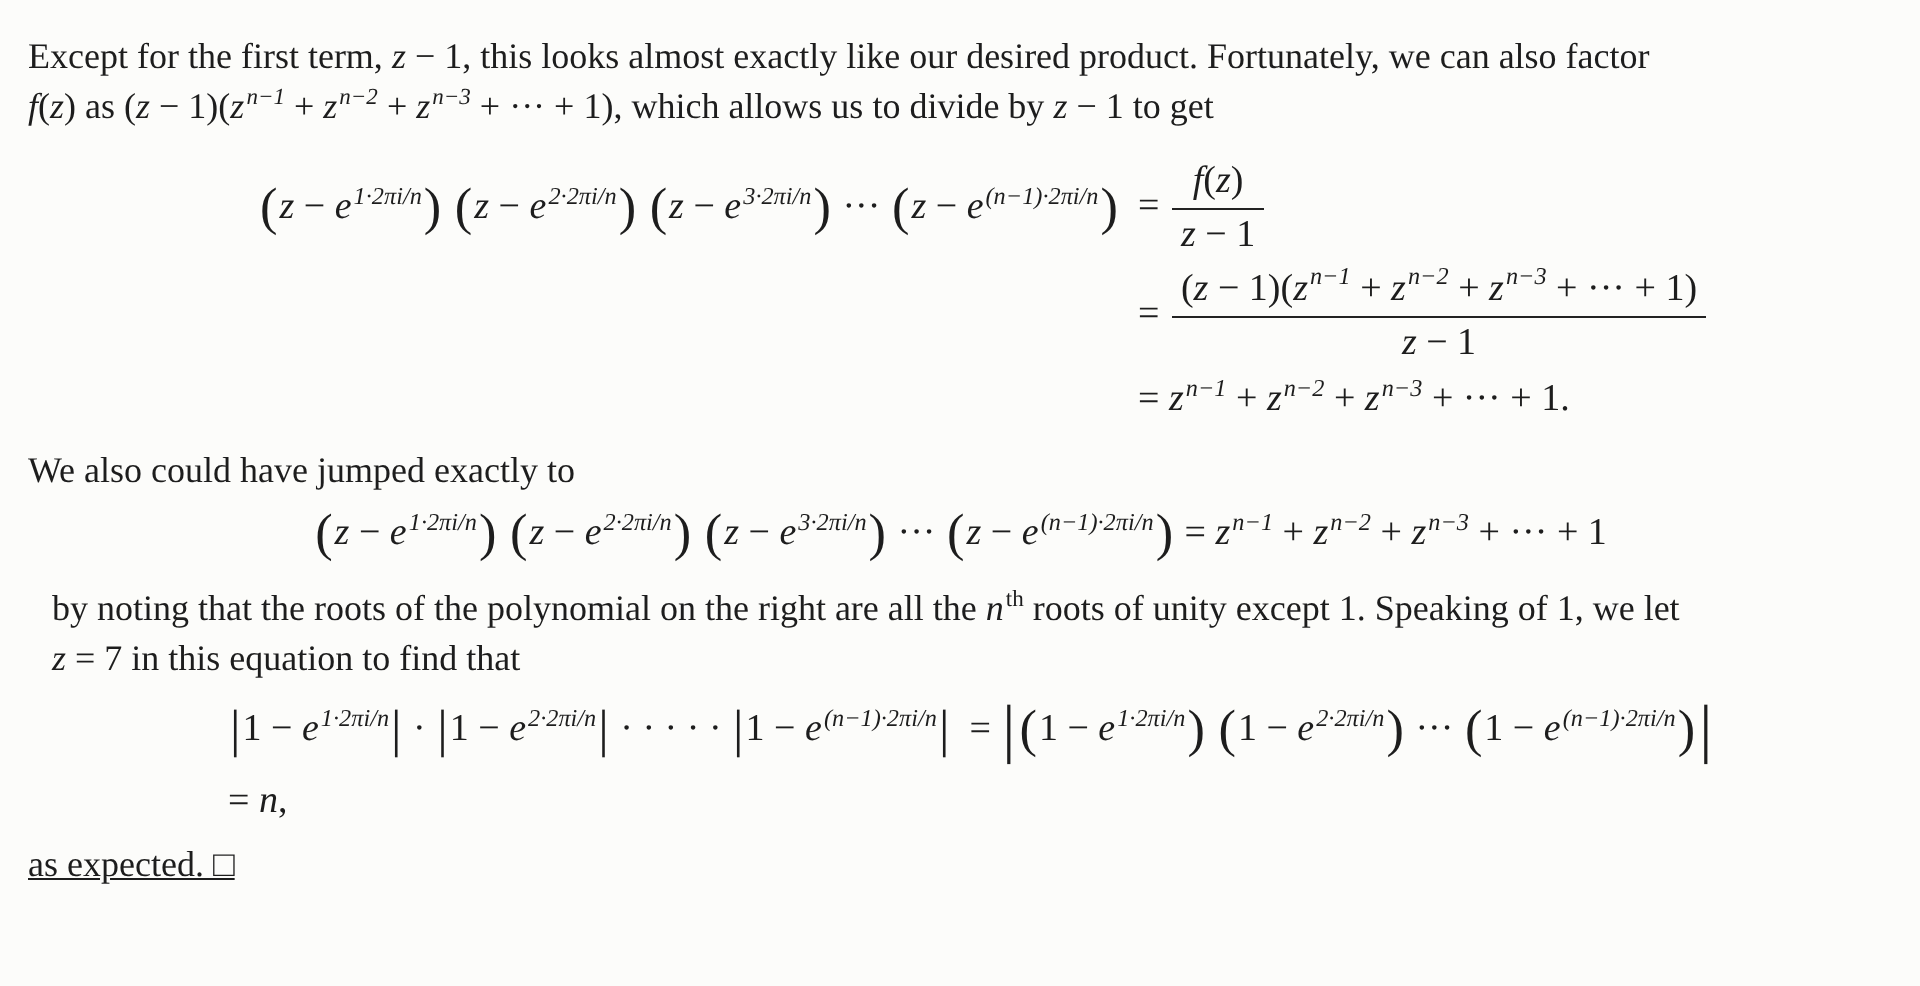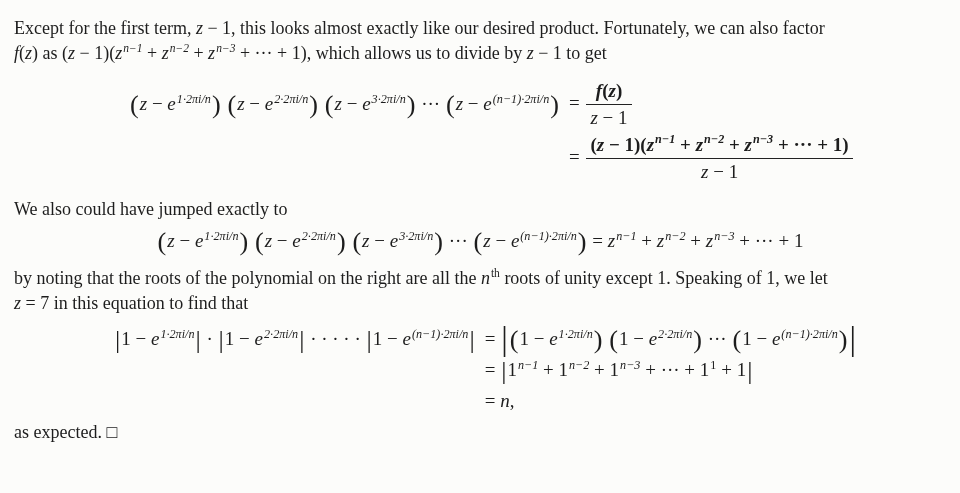--- a/index.html
+++ b/index.html
@@ -14,59 +14,59 @@
   .para{margin:0;line-height:25px;white-space:nowrap;}
   
   .mt{font-style:normal;}
   .mi{font-style:italic;}
   sup{font-size:64%;line-height:0;vertical-align:0.6em;margin-left:1px;}
   sup.ms{font-style:italic;}
   sup.mr{font-style:normal;}
   .big{font-size:138%;line-height:0;vertical-align:-0.1em;padding:0 1px;}
   .Big{font-size:172%;line-height:0;vertical-align:-0.14em;padding:0 1px;}
   .frac{display:inline-block;vertical-align:middle;text-align:center;margin:0 2px;}
-  .frac .fn{display:block;line-height:1.15;padding:0 4px 2px;font-weight:bold;}
+  .frac .fn{display:block;line-height:1.15;padding:0 4px 2px;}
   .frac .fd{display:block;line-height:1.15;border-top:1.4px solid #222;padding:2px 4px 0;}
   
   .eq{
     display:grid;grid-template-columns:max-content max-content;
     column-gap:9px;row-gap:5px;align-items:center;
     font-size:19px;line-height:26px;
   }
   #eq1{margin:14px 0 0 115px;}
   #eq3{margin:10px 0 0 100px;}
   .eqcenter{text-align:center;font-size:19px;line-height:26px;margin-top:6px;}
   #p2{margin-top:10px;}
-  #p3{margin-top:12px;}
-  #p4{margin-top:6px;}
+  #p3{margin-top:12px;margin-left:12px;}
+  #p4{margin-top:6px;text-decoration:underline;}
   .lhs,.rhs{white-space:nowrap;}
 </style>
 </head>
 <body style="background: rgb(252, 252, 250); color: rgb(29, 29, 29);">
 
 <p class="para" id="p1"><span class="mt">Except for the first term, </span><span class="mi">z</span><span class="mt"> − 1, this looks almost exactly like our desired product.  Fortunately, we can also factor</span><br><span class="mi">f</span><span class="mt">(</span><span class="mi">z</span><span class="mt">) as (</span><span class="mi">z</span><span class="mt"> − 1)(</span><span class="mi">z</span><sup class="ms">n−1</sup><span class="mt"> + </span><span class="mi">z</span><sup class="ms">n−2</sup><span class="mt"> + </span><span class="mi">z</span><sup class="ms">n−3</sup><span class="mt"> + ··· + 1), which allows us to divide by </span><span class="mi">z</span><span class="mt"> − 1 to get</span></p>
 
 <div class="eq" id="eq1">
   <div class="lhs"><span class="big">(</span><span class="mi">z</span><span class="mt"> − </span><span class="mi">e</span><sup class="ms">1·2πi/n</sup><span class="big">)</span><span class="mt"> </span><span class="big">(</span><span class="mi">z</span><span class="mt"> − </span><span class="mi">e</span><sup class="ms">2·2πi/n</sup><span class="big">)</span><span class="mt"> </span><span class="big">(</span><span class="mi">z</span><span class="mt"> − </span><span class="mi">e</span><sup class="ms">3·2πi/n</sup><span class="big">)</span><span class="mt"> ··· </span><span class="big">(</span><span class="mi">z</span><span class="mt"> − </span><span class="mi">e</span><sup class="ms">(n−1)·2πi/n</sup><span class="big">)</span></div>
   <div class="rhs"><span class="mt">= </span><span class="frac"><span class="fn"><span class="mi">f</span><span class="mt">(</span><span class="mi">z</span><span class="mt">)</span></span><span class="fd"><span class="mi">z</span><span class="mt"> − 1</span></span></span></div>
   <div class="lhs"></div>
   <div class="rhs"><span class="mt">= </span><span class="frac"><span class="fn"><span class="mt">(</span><span class="mi">z</span><span class="mt"> − 1)(</span><span class="mi">z</span><sup class="ms">n−1</sup><span class="mt"> + </span><span class="mi">z</span><sup class="ms">n−2</sup><span class="mt"> + </span><span class="mi">z</span><sup class="ms">n−3</sup><span class="mt"> + ··· + 1)</span></span><span class="fd"><span class="mi">z</span><span class="mt"> − 1</span></span></span></div>
   <div class="lhs"></div>
+  <div class="rhs"><span class="mt">= </span><span class="mi">z</span><sup class="ms">n−1</sup><span class="mt"> + </span><span class="mi">z</span><sup class="ms">n−2</sup><span class="mt"> + </span><span class="mi">z</span><sup class="ms">n−3</sup><span class="mt"> + ··· + 1.</span></div>
 </div>
 
 <p class="para" id="p2"><span class="mt">We also could have jumped exactly to</span></p>
 
 <div class="eqcenter">
   <span><span class="big">(</span><span class="mi">z</span><span class="mt"> − </span><span class="mi">e</span><sup class="ms">1·2πi/n</sup><span class="big">)</span><span class="mt"> </span><span class="big">(</span><span class="mi">z</span><span class="mt"> − </span><span class="mi">e</span><sup class="ms">2·2πi/n</sup><span class="big">)</span><span class="mt"> </span><span class="big">(</span><span class="mi">z</span><span class="mt"> − </span><span class="mi">e</span><sup class="ms">3·2πi/n</sup><span class="big">)</span><span class="mt"> ··· </span><span class="big">(</span><span class="mi">z</span><span class="mt"> − </span><span class="mi">e</span><sup class="ms">(n−1)·2πi/n</sup><span class="big">)</span><span class="mt"> = </span><span class="mi">z</span><sup class="ms">n−1</sup><span class="mt"> + </span><span class="mi">z</span><sup class="ms">n−2</sup><span class="mt"> + </span><span class="mi">z</span><sup class="ms">n−3</sup><span class="mt"> + ··· + 1</span></span>
 </div>
 
 <p class="para" id="p3"><span class="mt">by noting that the roots of the polynomial on the right are all the </span><span class="mi">n</span><sup class="mr">th</sup><span class="mt"> roots of unity except 1.  Speaking of 1, we let</span><br><span class="mi">z</span><span class="mt"> = 7 in this equation to find that</span></p>
 
 <div class="eq" id="eq3">
   <div class="lhs"><span class="big">|</span><span class="mt">1 − </span><span class="mi">e</span><sup class="ms">1·2πi/n</sup><span class="big">|</span><span class="mt"> · </span><span class="big">|</span><span class="mt">1 − </span><span class="mi">e</span><sup class="ms">2·2πi/n</sup><span class="big">|</span><span class="mt"> · · · · · </span><span class="big">|</span><span class="mt">1 − </span><span class="mi">e</span><sup class="ms">(n−1)·2πi/n</sup><span class="big">|</span></div>
   <div class="rhs"><span class="mt">= </span><span class="Big">|</span><span class="big">(</span><span class="mt">1 − </span><span class="mi">e</span><sup class="ms">1·2πi/n</sup><span class="big">)</span><span class="mt"> </span><span class="big">(</span><span class="mt">1 − </span><span class="mi">e</span><sup class="ms">2·2πi/n</sup><span class="big">)</span><span class="mt"> ··· </span><span class="big">(</span><span class="mt">1 − </span><span class="mi">e</span><sup class="ms">(n−1)·2πi/n</sup><span class="big">)</span><span class="Big">|</span></div>
   <div class="lhs"></div>
-  <div class="rhs"><span class="mt">= </span><span class="big">|</span><span class="mt">1</span><sup class="ms">n−1</sup><span class="mt"> + 1</span><sup class="ms">n−2</sup><span class="mt"> + 1</span><sup class="ms">n−3</sup><span class="mt"> + ··· + 1</span><sup class="mr">1</sup><span class="mt"> + 1</span><span class="big">|</span></div>
   <div class="lhs"></div>
   <div class="rhs"><span class="mt">= </span><span class="mi">n</span><span class="mt">,</span></div>
 </div>
 
 <p class="para" id="p4"><span class="mt">as expected. □</span></p>
 
 </body></html>

